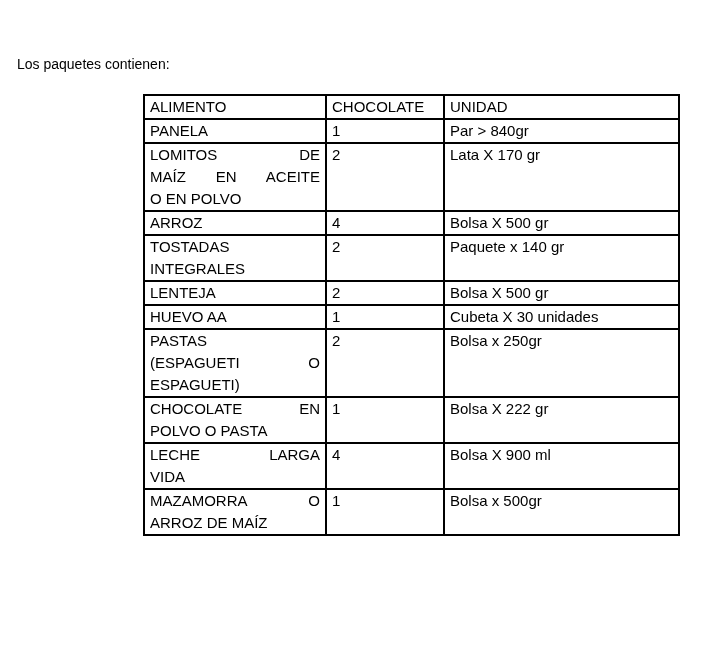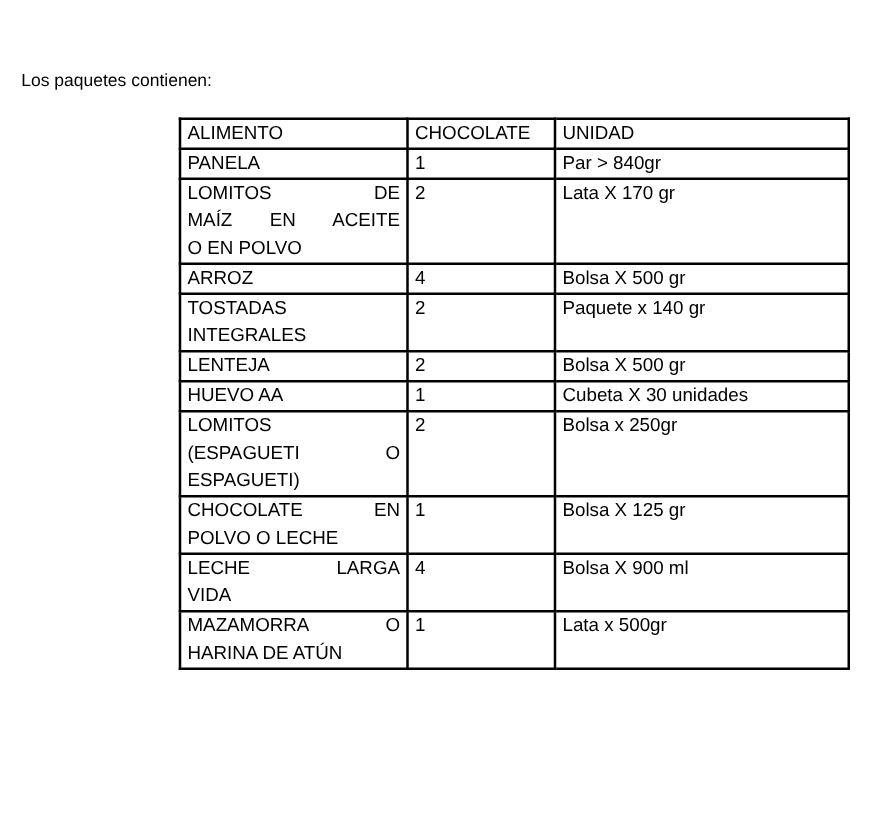--- a/index.html
+++ b/index.html
@@ -111,45 +111,45 @@
       </tr>
       <tr>
         <td>
           <div class="line">HUEVO AA</div>
         </td>
         <td>1</td>
         <td class="unidad-cell">Cubeta X 30 unidades</td>
       </tr>
       <tr>
         <td>
-          <div class="line justified">LOMITOS</div>
+          <div class="line justified">PASTAS</div>
           <div class="line justified">(ESPAGUETI O</div>
           <div class="line">ESPAGUETI)</div>
         </td>
         <td>2</td>
         <td class="unidad-cell">Bolsa x 250gr</td>
       </tr>
       <tr>
         <td>
           <div class="line justified">CHOCOLATE EN</div>
-          <div class="line">POLVO O LECHE</div>
+          <div class="line">POLVO O PASTA</div>
         </td>
         <td>1</td>
-        <td class="unidad-cell">Bolsa X 125 gr</td>
+        <td class="unidad-cell">Bolsa X 222 gr</td>
       </tr>
       <tr>
         <td>
           <div class="line justified">LECHE LARGA</div>
           <div class="line">VIDA</div>
         </td>
         <td>4</td>
         <td class="unidad-cell">Bolsa X 900 ml</td>
       </tr>
       <tr>
         <td>
           <div class="line justified">MAZAMORRA O</div>
-          <div class="line">HARINA DE ATÚN</div>
+          <div class="line">ARROZ DE MAÍZ</div>
         </td>
         <td>1</td>
-        <td class="unidad-cell">Lata x 500gr</td>
+        <td class="unidad-cell">Bolsa x 500gr</td>
       </tr>
     </tbody>
 </table>
 
 </body></html>

